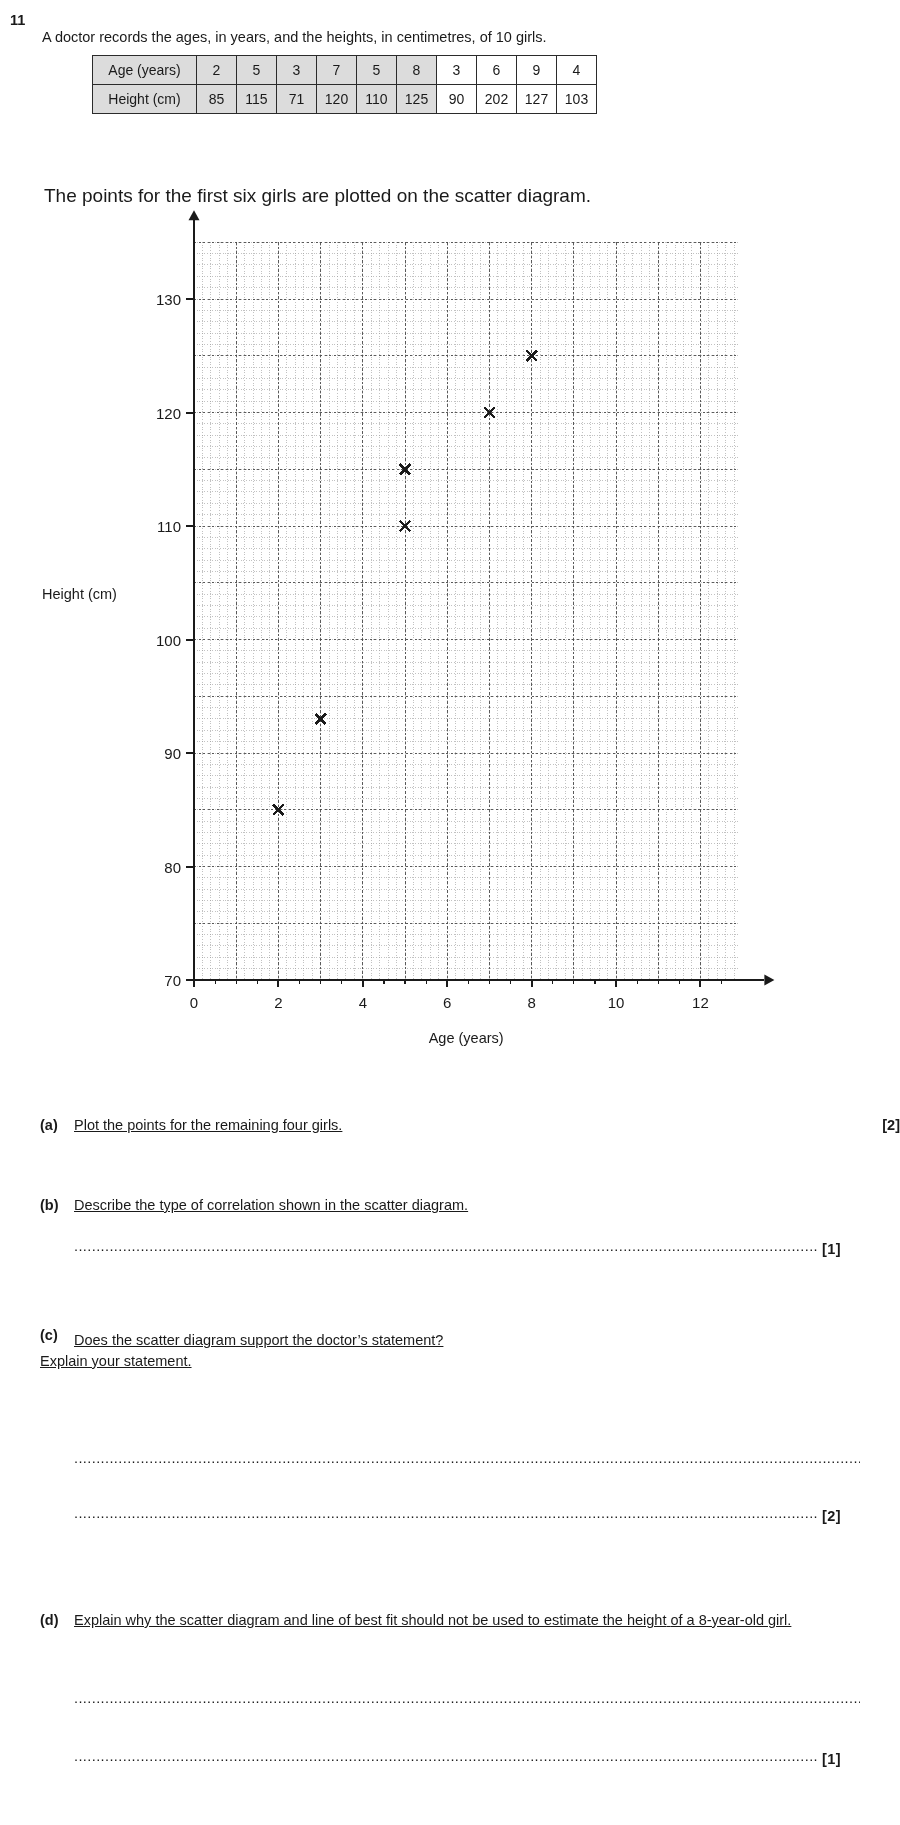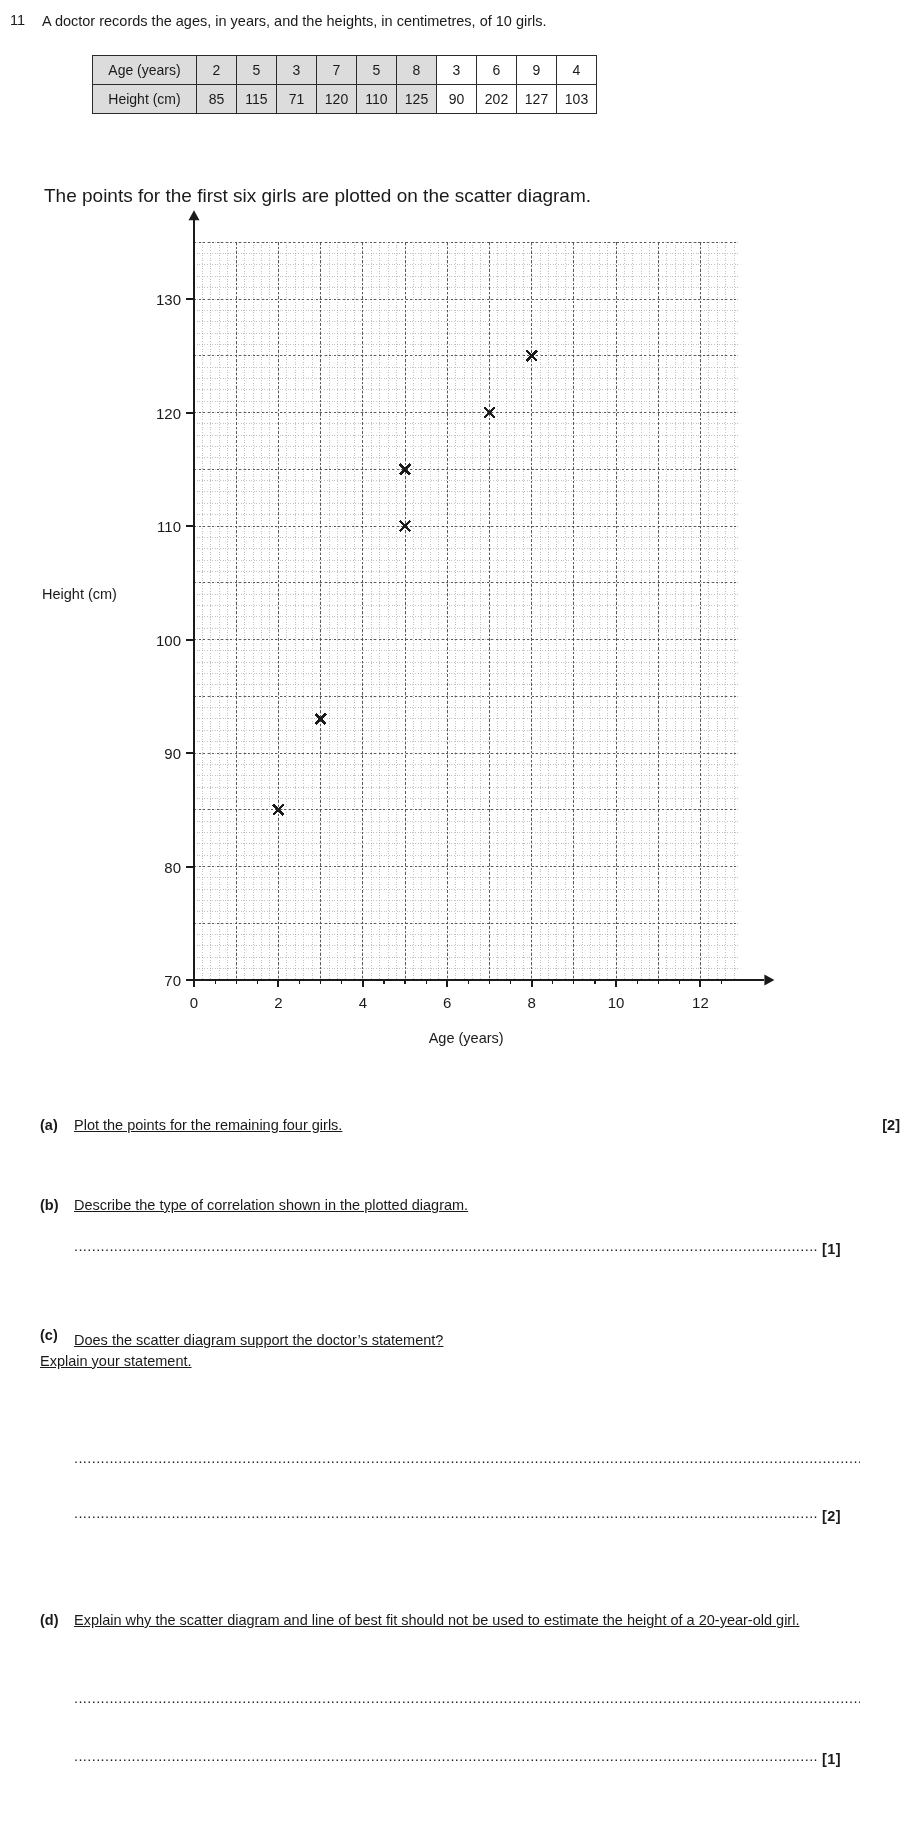--- a/index.html
+++ b/index.html
@@ -17,29 +17,30 @@
 
   
   .q-row {
     position: absolute;
     left: 10px; top: 12px;
     width: 880px;
     display: flex;
     align-items: flex-start;
   }
   .q-num {
-    font-weight: normal;
+    font-weight: bold;
     font-size: 14.5px;
     width: 32px;
     flex: 0 0 32px;
     text-align: left;
   }
   .q-text {
     font-size: 14.5px;
     line-height: 1.35;
+    margin-top: 16px;
   }
 
   
   .table-wrap {
     position: absolute;
     left: 92px; top: 55px;
   }
   table.data-table {
     border-collapse: collapse;
     font-size: 14px;
@@ -430,21 +431,21 @@
 </svg>
 
 <div class="part" style="top:1115px;">
   <span class="lbl">(a)</span>
   <span class="body">Plot the points for the remaining four girls.</span>
   <span class="marks">[2]</span>
 </div>
 
 <div class="part" style="top:1195px;">
   <span class="lbl">(b)</span>
-  <span class="body">Describe the type of correlation shown in the plotted diagram.</span>
+  <span class="body">Describe the type of correlation shown in the scatter diagram.</span>
 </div>
 <div class="dots-row" style="top:1238px;">
   <span class="dotfill" style="width:745px;">...............................................................................................................................................................................................................</span><span class="endmark">[1]</span>
 </div>
 
 <div class="part" style="top:1325px;">
   <span class="lbl">(c)</span>
 </div>
 <div class="part" style="top:1330px;">
   <span class="body">
@@ -456,21 +457,21 @@
   <span class="dotfill" style="width:786px;">...........................................................................................................................................................................................................................</span>
 </div>
 <div class="dots-row" style="top:1505px;">
   <span class="dotfill" style="width:745px;">...............................................................................................................................................................................................................</span><span class="endmark">[2]</span>
 </div>
 
 <div class="part" style="top:1610px;">
   <span class="lbl">(d)</span>
   <span class="body">
     <span>Explain why the scatter diagram and line of best fit should not be used to estimate the height</span>
-    <span>of a 20-year-old girl.</span>
+    <span>of a 8-year-old girl.</span>
   </span>
 </div>
 <div class="dots-row" style="top:1690px;">
   <span class="dotfill" style="width:786px;">...........................................................................................................................................................................................................................</span>
 </div>
 <div class="dots-row" style="top:1748px;">
   <span class="dotfill" style="width:745px;">...............................................................................................................................................................................................................</span><span class="endmark">[1]</span>
 </div>
 
 </body></html>

